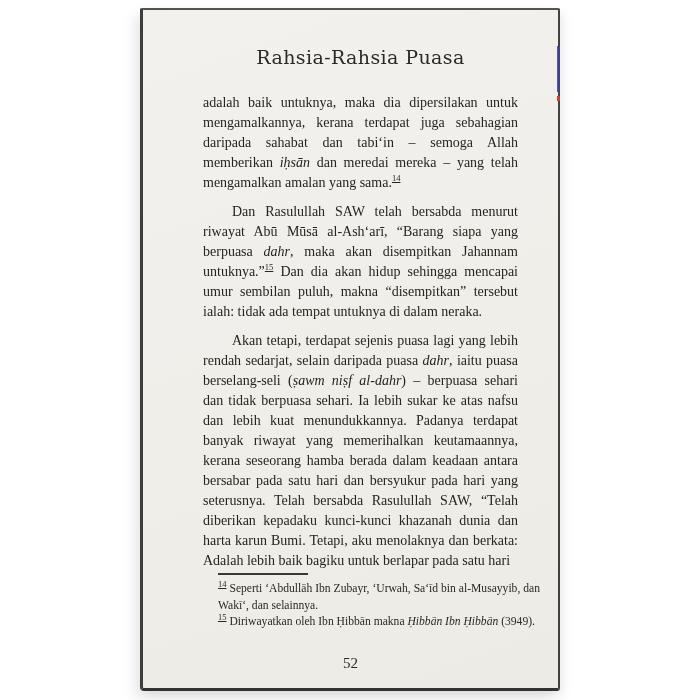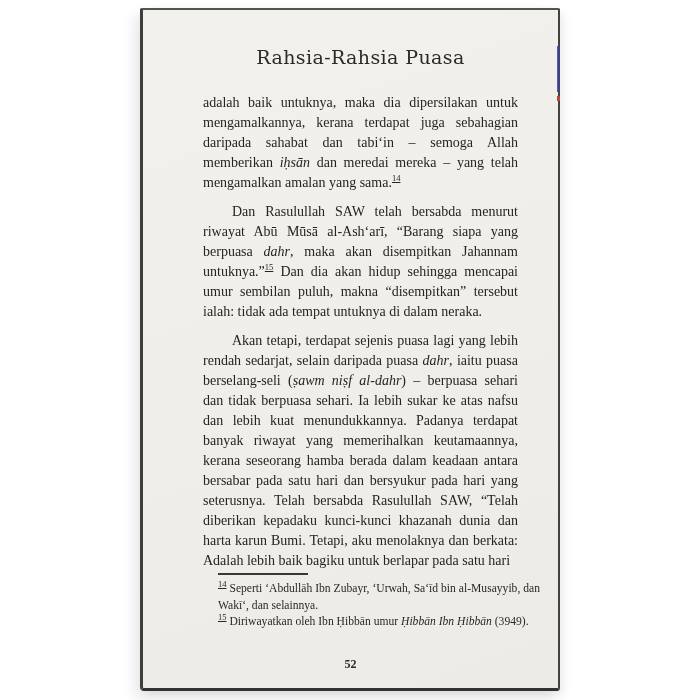--- a/index.html
+++ b/index.html
@@ -68,22 +68,22 @@
     font-size: 11.6px;
     line-height: 16.5px;
     text-align: justify;
     color: #2a2823;
   }
   .page-number {
     position: absolute;
     left: 0; right: 0;
     bottom: 16px;
     text-align: center;
-    font-size: 12px;
-    font-weight: bold;
+    font-size: 15px;
+    font-weight: normal;
     color: #2c2a25;
   }
   .edge-mark { position: absolute; }
   .edge-mark.blue {
     right: -2px; top: 36px;
     width: 3px; height: 46px;
     background: #3d4190;
     opacity: 0.85;
   }
   .edge-mark.red {
@@ -102,21 +102,21 @@
 
     <div class="body-text">
       <p class="para"><span>adalah baik untuknya, maka dia dipersilakan untuk mengamalkannya, kerana terdapat juga sebahagian daripada sahabat dan tabi‘in – semoga Allah memberikan </span><span class="it">iḥsān</span><span> dan meredai mereka – yang telah mengamalkan amalan yang sama.</span><sup>14</sup></p>
       <p class="para indent"><span>Dan Rasulullah SAW telah bersabda menurut riwayat Abū Mūsā al-Ash‘arī, “Barang siapa yang berpuasa </span><span class="it">dahr</span><span>, maka akan disempitkan Jahannam untuknya.”</span><sup>15</sup><span> Dan dia akan hidup sehingga mencapai umur sembilan puluh, makna “disempitkan” tersebut ialah: tidak ada tempat untuknya di dalam neraka.</span></p>
       <p class="para indent"><span>Akan tetapi, terdapat sejenis puasa lagi yang lebih rendah sedarjat, selain daripada puasa </span><span class="it">dahr</span><span>, iaitu puasa berselang-seli (</span><span class="it">ṣawm niṣf al-dahr</span><span>) – berpuasa sehari dan tidak berpuasa sehari. Ia lebih sukar ke atas nafsu dan lebih kuat menundukkannya. Padanya terdapat banyak riwayat yang memerihalkan keutamaannya, kerana seseorang hamba berada dalam keadaan antara bersabar pada satu hari dan bersyukur pada hari yang seterusnya. Telah bersabda Rasulullah SAW, “Telah diberikan kepadaku kunci-kunci khazanah dunia dan harta karun Bumi. Tetapi, aku menolaknya dan berkata: Adalah lebih baik bagiku untuk berlapar pada satu hari</span></p>
     </div>
 
     <div class="footnote-area">
       <div class="footnote-rule"></div>
       <p class="footnote"><sup>14</sup><span> Seperti ‘Abdullāh Ibn Zubayr, ‘Urwah, Sa‘īd bin al-Musayyib, dan Wakī‘, dan selainnya.</span></p>
-      <p class="footnote"><sup>15</sup><span> Diriwayatkan oleh Ibn Ḥibbān umur </span><span class="it">Ḥibbān Ibn Ḥibbān</span><span> (3949).</span></p>
+      <p class="footnote"><sup>15</sup><span> Diriwayatkan oleh Ibn Ḥibbān makna </span><span class="it">Ḥibbān Ibn Ḥibbān</span><span> (3949).</span></p>
     </div>
 
     <div class="page-number">52</div>
 
     <div class="edge-mark blue"></div>
     <div class="edge-mark red"></div>
   </div>
 </div>
 
 </body></html>

